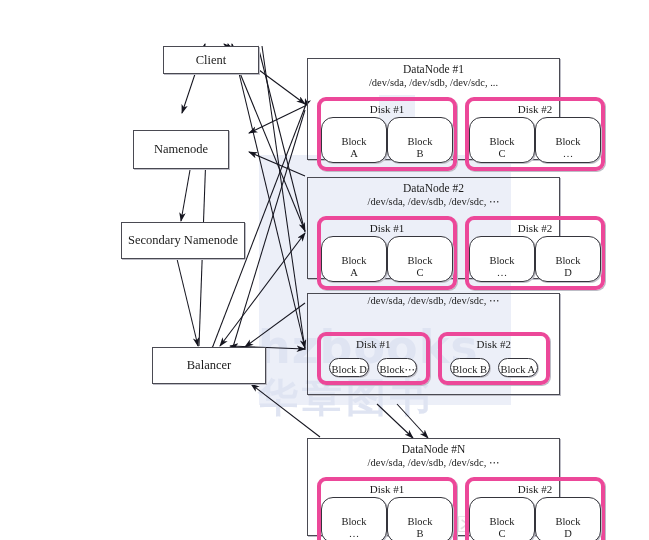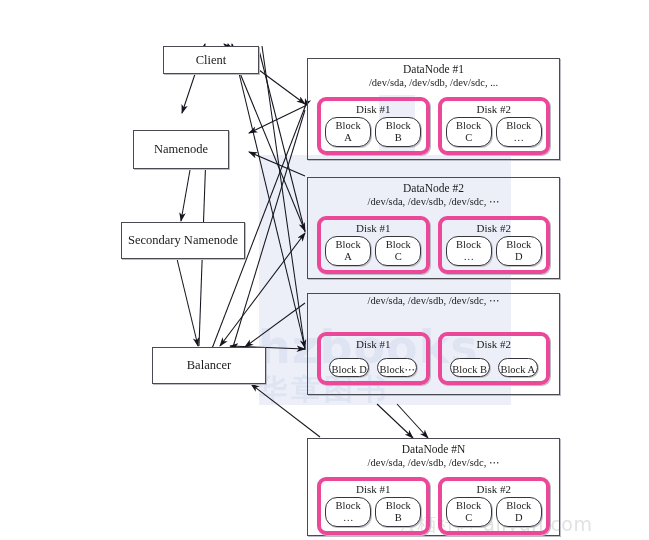--- a/index.html
+++ b/index.html
@@ -6,21 +6,21 @@
   body{width:649px;height:540px;position:relative;overflow:hidden;
        font-family:"Liberation Serif", serif;color:#1a1a1a;}
 
   #canvas{position:absolute;left:0;top:0;width:649px;height:540px;}
 
   
   .wm-band{position:absolute;background:#e6e9f5;opacity:.75;}
   .wm-text{position:absolute;color:#dfe4f2;font-weight:bold;
            font-family:"DejaVu Sans", sans-serif;user-select:none;white-space:nowrap;}
   .wm-hz{font-size:46px;letter-spacing:1px;}
-  .wm-cn{font-size:29px;letter-spacing:4px;font-family:Liberation Sans, sans-serif;}
+  .wm-cn{font-size:40px;letter-spacing:4px;font-family:Liberation Sans, sans-serif;}
   .wm-aliyun{position:absolute;color:#e2e2e2;font-size:19px;letter-spacing:.5px;
              font-family:"DejaVu Sans", sans-serif;white-space:nowrap;user-select:none;}
 
   
   svg.arrows{position:absolute;left:0;top:0;width:649px;height:540px;overflow:visible;}
 
   
   .node{position:absolute;border:1px solid #4a4a52;background:#ffffff;
         display:flex;align-items:center;justify-content:center;
         font-size:12.5px;box-sizing:border-box;box-shadow:1px 1px 0 #bdbdc6;}
@@ -31,21 +31,21 @@
   .dn-title{text-align:center;font-size:11.5px;line-height:13px;padding-top:4px;}
   .dn-dev{text-align:center;font-size:10.5px;line-height:13px;}
   .disk-row{position:absolute;left:9px;right:9px;display:flex;gap:8px;}
   .disk{flex:1;border:4px solid #ec4899;border-radius:9px;background:transparent;
         box-sizing:border-box;padding:2px 0 4px 0;box-shadow:1px 1px 0 #bdbdc6;}
   .disk-label{text-align:center;font-size:11px;line-height:13px;}
   .blocks{display:flex;justify-content:space-evenly;align-items:center;margin-top:1px;}
   .block{border:1px solid #35353c;border-radius:12px;background:#ffffff;
          text-align:center;font-size:10.5px;line-height:11.5px;
          box-sizing:border-box;box-shadow:1px 1px 0 #c2c2ca;}
-  .block.two-line{width:46px;padding:2px 0 3px;}
+  .block.two-line{width:66px;padding:18px 0 3px;}
   .block.one-line{width:40px;padding:5px 0 0;margin-top:6px;}
 </style>
 </head>
 <body>
 
 <div id="canvas">
 
   <div class="wm-band" style="left:259px;top:155px;width:120px;height:250px;"></div>
   <div class="wm-band" style="left:379px;top:95px;width:36px;height:310px;"></div>
   <div class="wm-band" style="left:415px;top:155px;width:96px;height:250px;"></div>

